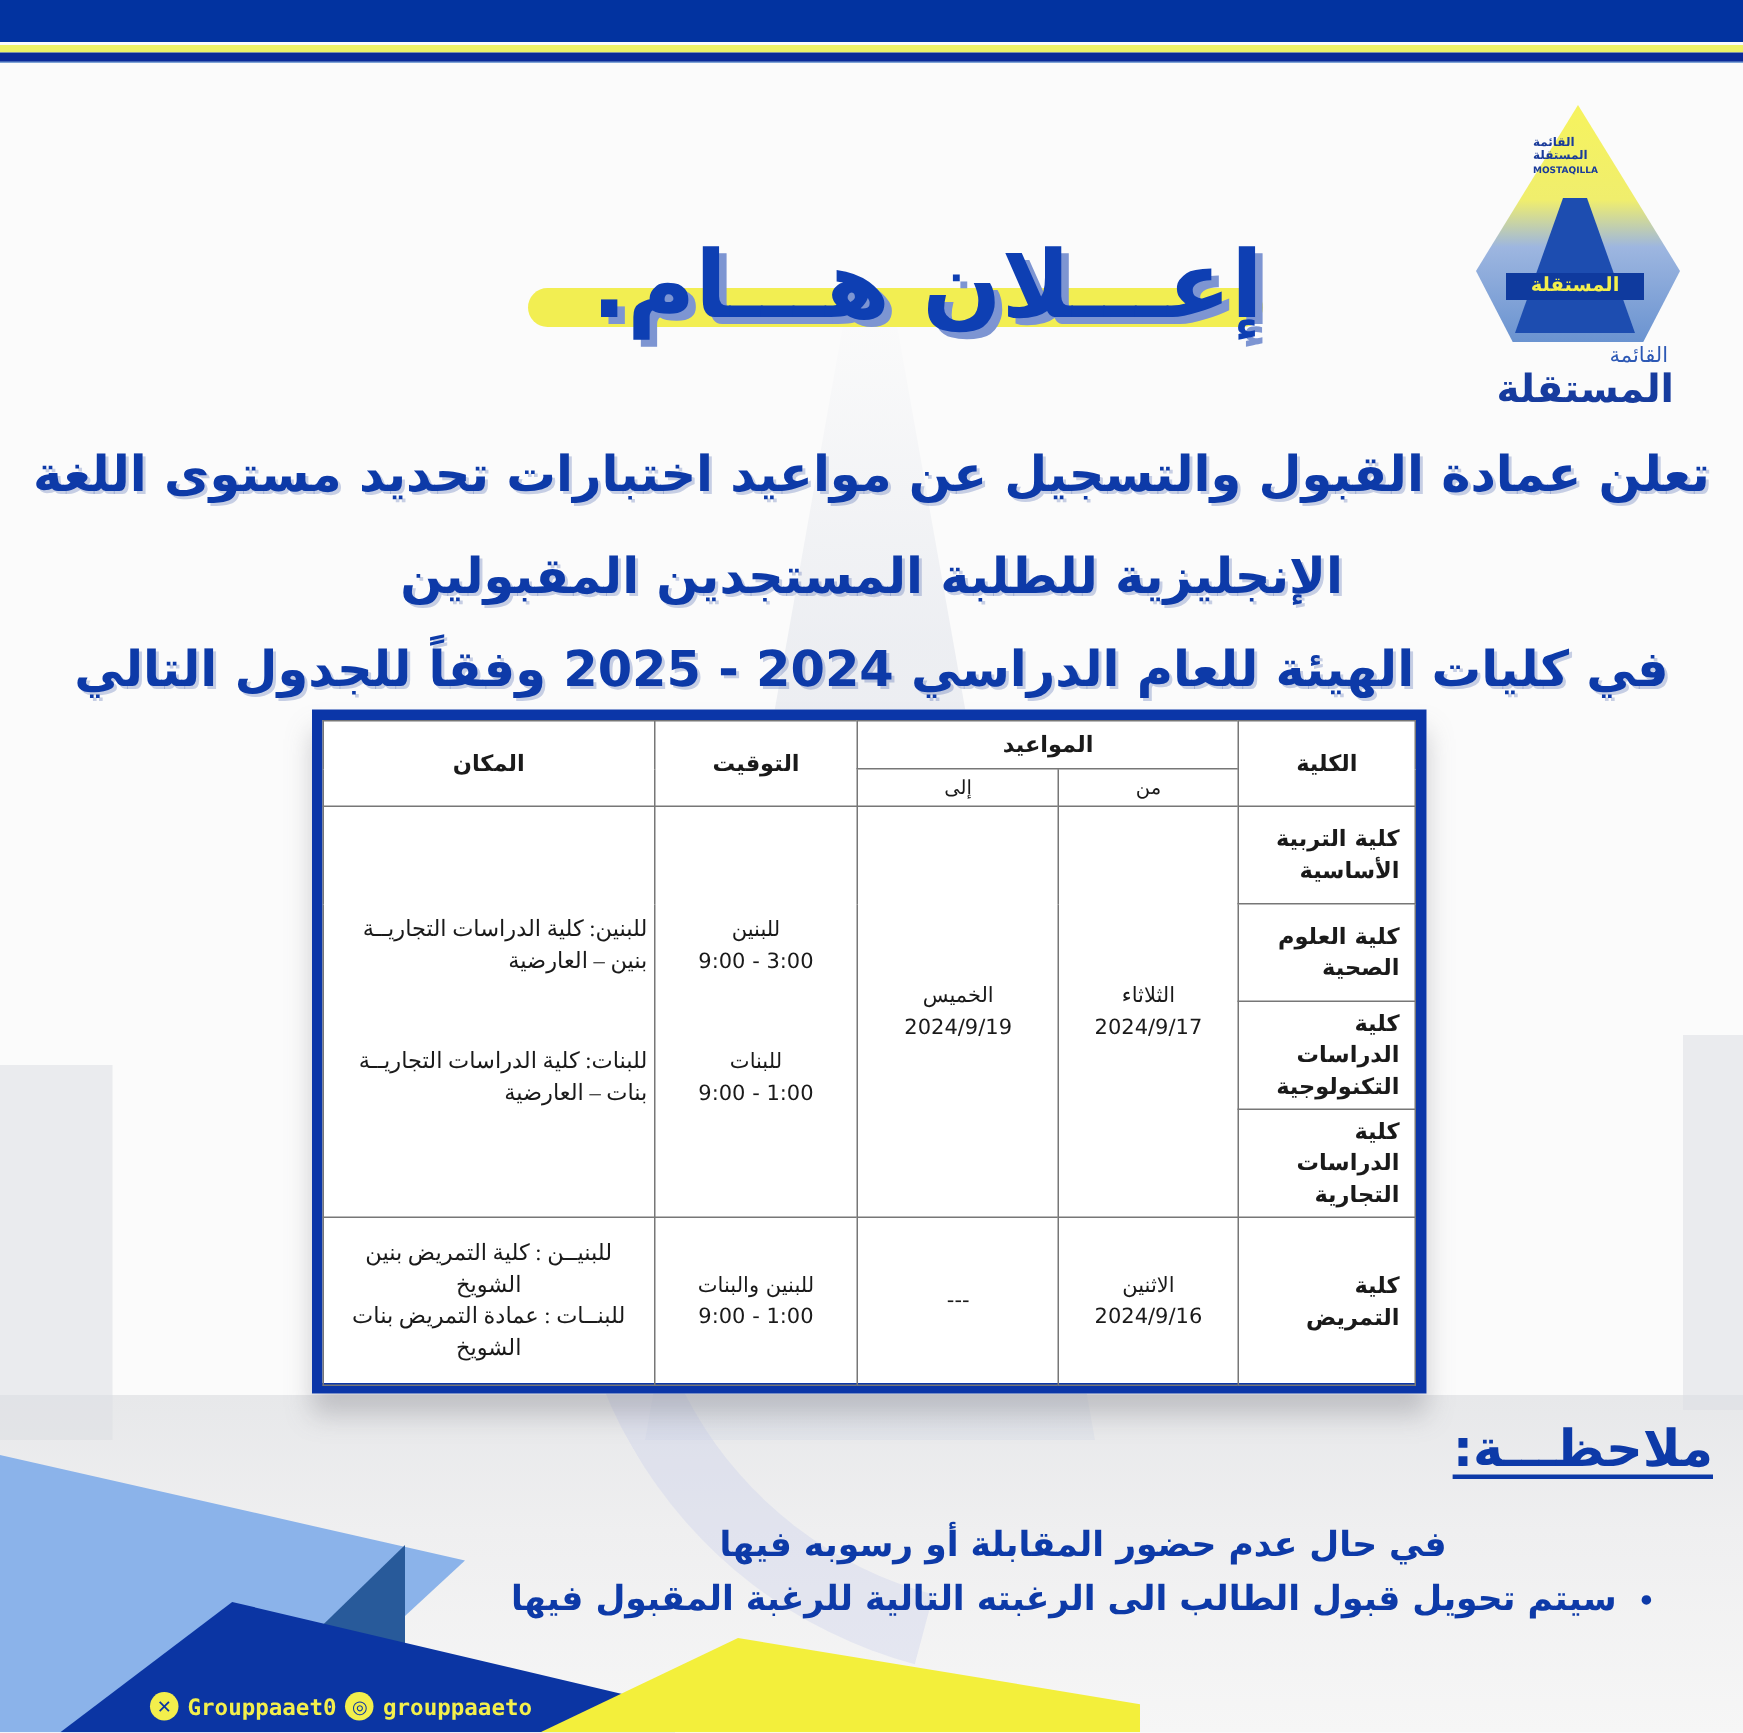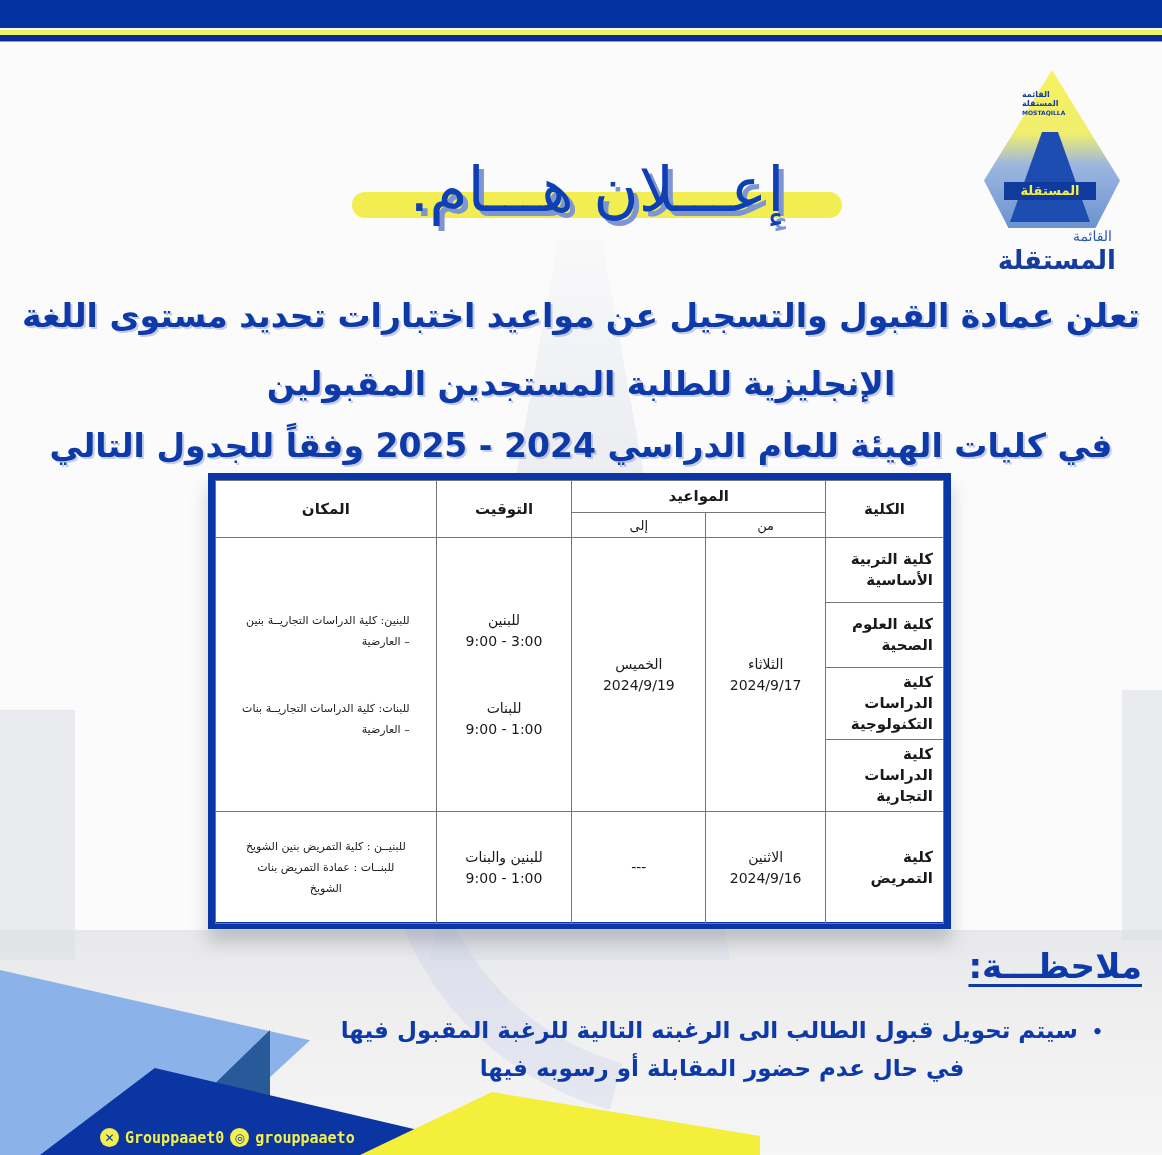--- a/index.html
+++ b/index.html
@@ -82,22 +82,22 @@
     position: absolute; right: 6px; top: 175px; font-size: 26px; font-weight: bold;
     color: #173c9e; letter-spacing: -1px;
   }
 
   
   .headline-bar {
     position: absolute; left: 352px; top: 192px; width: 490px; height: 26px;
     background: #f2ee52; border-radius: 13px;
   }
   .headline {
-    position: absolute; left: 352px; top: 150px; width: 490px; text-align: center;
-    font-size: 62px; font-weight: normal; color: #0e3fb3;
+    position: absolute; left: 352px; top: 150px; width: 490px; text-align: right;
+    font-size: 62px; font-weight: bold; color: #0e3fb3;
     text-shadow: 5px 5px 0 #7d95d2;
     line-height: 80px;
   }
 
   
   .intro {
     position: absolute; left: 0; width: 1162px; text-align: center;
     font-weight: bold; color: #0d3aa8; font-size: 33px;
     text-shadow: 2px 2px 0 rgba(40,70,160,0.25);
     line-height: 44px;
@@ -117,21 +117,21 @@
   table {
     width: 100%; height: 100%; border-collapse: collapse; direction: rtl;
     font-family: "DejaVu Sans", sans-serif;
   }
   th, td {
     border: 1.5px solid #777; color: #1a1a1a; text-align: center;
     vertical-align: middle; font-size: 14px; line-height: 21px;
   }
   th { font-weight: bold; font-size: 15px; }
   td.college { text-align: right; padding: 0 10px; font-weight: bold; font-size: 15px; }
-  td.place { text-align: right; padding: 0 26px; font-size: 11px; }
+  td.place { text-align: right; padding: 0 4px; font-size: 15px; font-family: Liberation Serif, serif; }
   .bold { font-weight: normal; }
   .gap { height: 46px; }
 
   
   .note-title {
     position: absolute; right: 20px; top: 946px; font-size: 34px; font-weight: bold;
     color: #0d3aa8; text-decoration: underline; text-underline-offset: 6px;
   }
   .note-body {
     position: absolute; right: 30px; top: 1012px; width: 820px; text-align: center;
@@ -274,24 +274,24 @@
     </table>
 </div>
 
 <div class="tri-light"></div>
 <div class="tri-mid"></div>
 <div class="tri-dark"></div>
 <div class="tri-yellow"></div>
 
 <div class="note-title">ملاحظـــة:</div>
 <div class="note-body">
+  <div>في حال عدم حضور المقابلة أو رسوبه فيها</div>
   <div>
     <span class="bullet">•</span><span>سيتم تحويل قبول الطالب الى الرغبته التالية للرغبة المقبول فيها</span>
   </div>
-  <div>في حال عدم حضور المقابلة أو رسوبه فيها</div>
 </div>
 
 <div class="social">
   <span class="social-icon">✕</span>
   <span>Grouppaaet0</span>
   <span class="social-icon">◎</span>
   <span>grouppaaeto</span>
 </div>
 
 </body></html>

